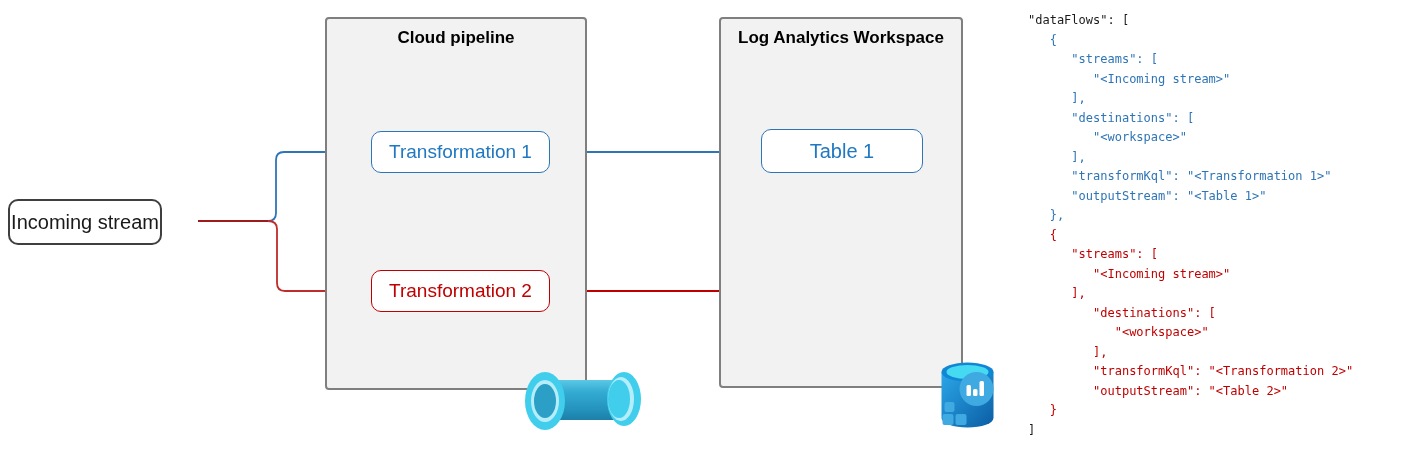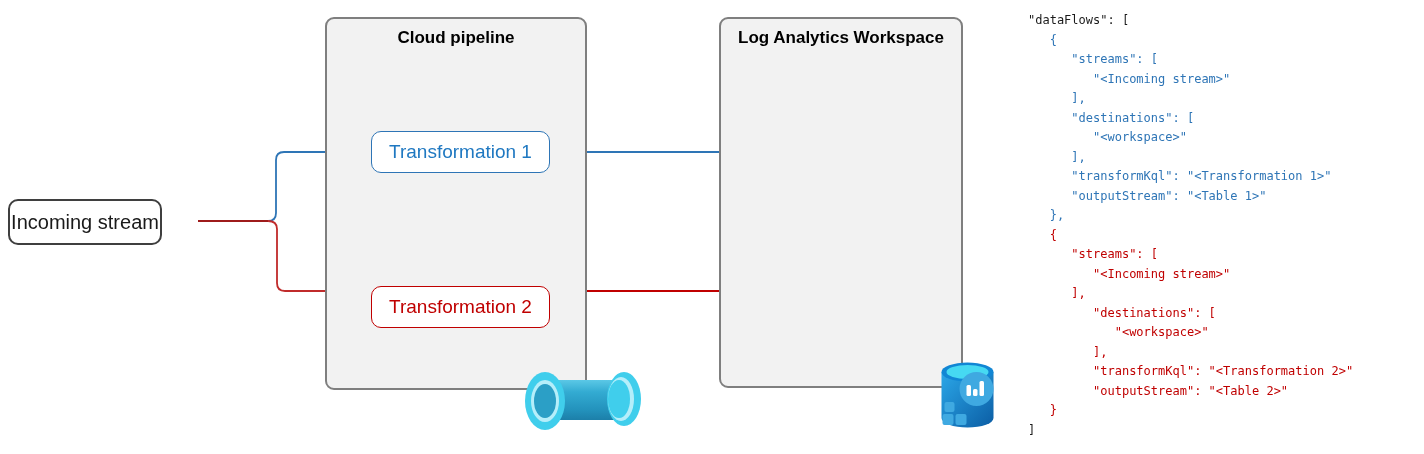--- a/index.html
+++ b/index.html
@@ -4,38 +4,38 @@
 <style>
   html,body{margin:0;padding:0;background:#ffffff;}
   .canvas{
     position:relative;width:1424px;height:454px;background:#ffffff;overflow:hidden;
     font-family:"Liberation Sans","DejaVu Sans",sans-serif;
   }
   .connectors{position:absolute;left:0;top:0;width:1424px;height:454px;pointer-events:none;}
 
   
   .group{
-    position:absolute;background:#f2f2f2;border:2px solid #7f7f7f;border-radius:9px;
+    position:absolute;background:#f2f2f2;border:2px solid #7f7f7f;border-radius:4px;
     box-sizing:border-box;
   }
   #cloud-container{left:325px;top:17px;width:262px;height:373px;}
   #law-container{left:719px;top:17px;width:244px;height:371px;}
   .group-title{
     text-align:center;margin-top:9px;font-size:17px;font-weight:bold;color:#000000;
   }
 
   
   .node{
     position:absolute;background:#ffffff;box-sizing:border-box;border-radius:10px;
     display:flex;align-items:center;justify-content:center;font-size:19px;
   }
   #incoming-node{left:8px;top:199px;width:154px;height:46px;border:2px solid #3f3f3f;
     color:#1a1a1a;font-size:20px;}
   #transformation-1{left:371px;top:131px;width:179px;height:42px;border:1.5px solid #2e75b6;color:#1f78c1;}
-  #transformation-2{left:371px;top:270px;width:179px;height:42px;border:1.5px solid #c00000;color:#c00000;margin-top:16px;}
+  #transformation-2{left:371px;top:270px;width:179px;height:42px;border:1.5px solid #c00000;color:#c00000;}
   #table-1{left:761px;top:129px;width:162px;height:44px;border:1.5px solid #2e75b6;color:#1f78c1;font-size:20px;}
   #table-2{left:761px;top:268px;width:162px;height:44px;border:1.5px solid #c00000;color:#c00000;font-size:20px;}
 
   
   .icon{position:absolute;}
   #pipe-icon{left:524px;top:369px;width:118px;height:62px;}
   #law-icon{left:939px;top:361px;width:57px;height:68px;}
 
   
   #code-block{
@@ -83,20 +83,23 @@
   </div>
 
   <div class="node" id="transformation-1">
     <span>Transformation 1</span>
   </div>
 
   <div class="node" id="transformation-2">
     <span>Transformation 2</span>
   </div>
 
+  <div class="node" id="table-1">
+    <span>Table 1</span>
+  </div>
 
 
   <svg class="icon" id="pipe-icon" viewBox="0 0 118 62" xmlns="http://www.w3.org/2000/svg">
     <defs>
       <linearGradient id="pipeBody" x1="0" y1="0" x2="0" y2="1">
         <stop offset="0" stop-color="#5bc8e6"></stop>
         <stop offset="0.3" stop-color="#33abd2"></stop>
         <stop offset="0.75" stop-color="#2392bc"></stop>
         <stop offset="1" stop-color="#1c7fa9"></stop>
       </linearGradient>

